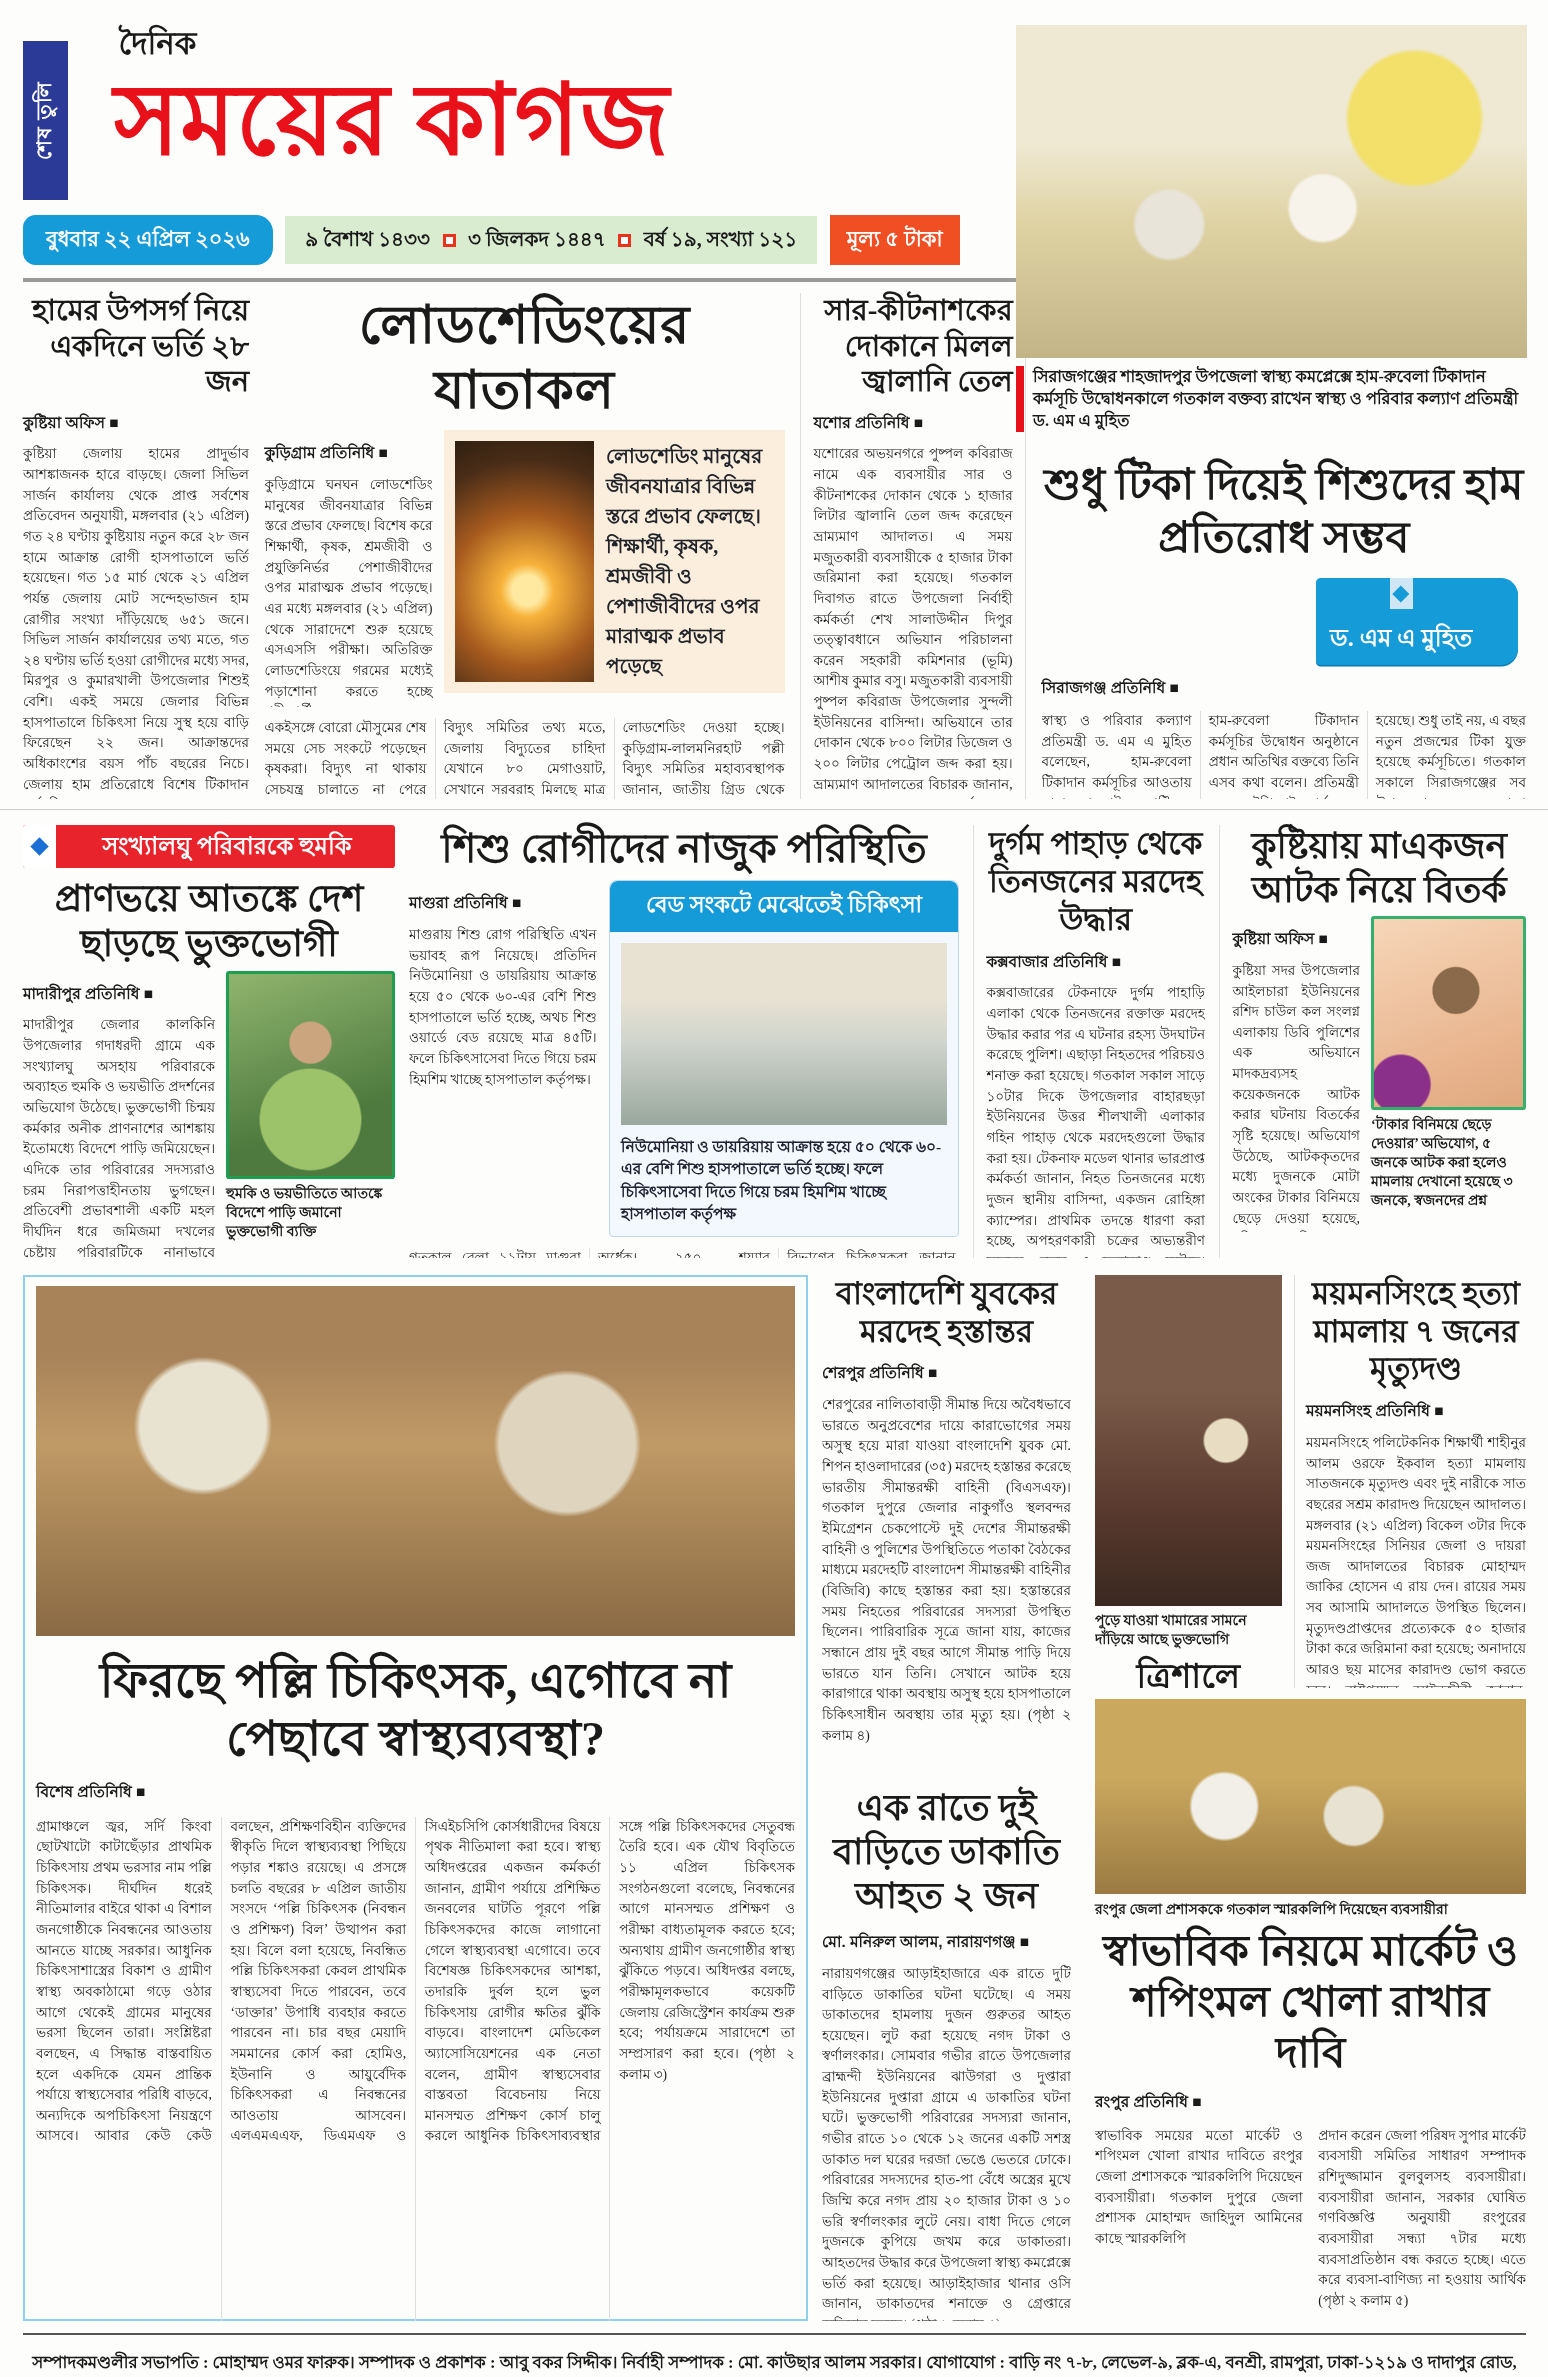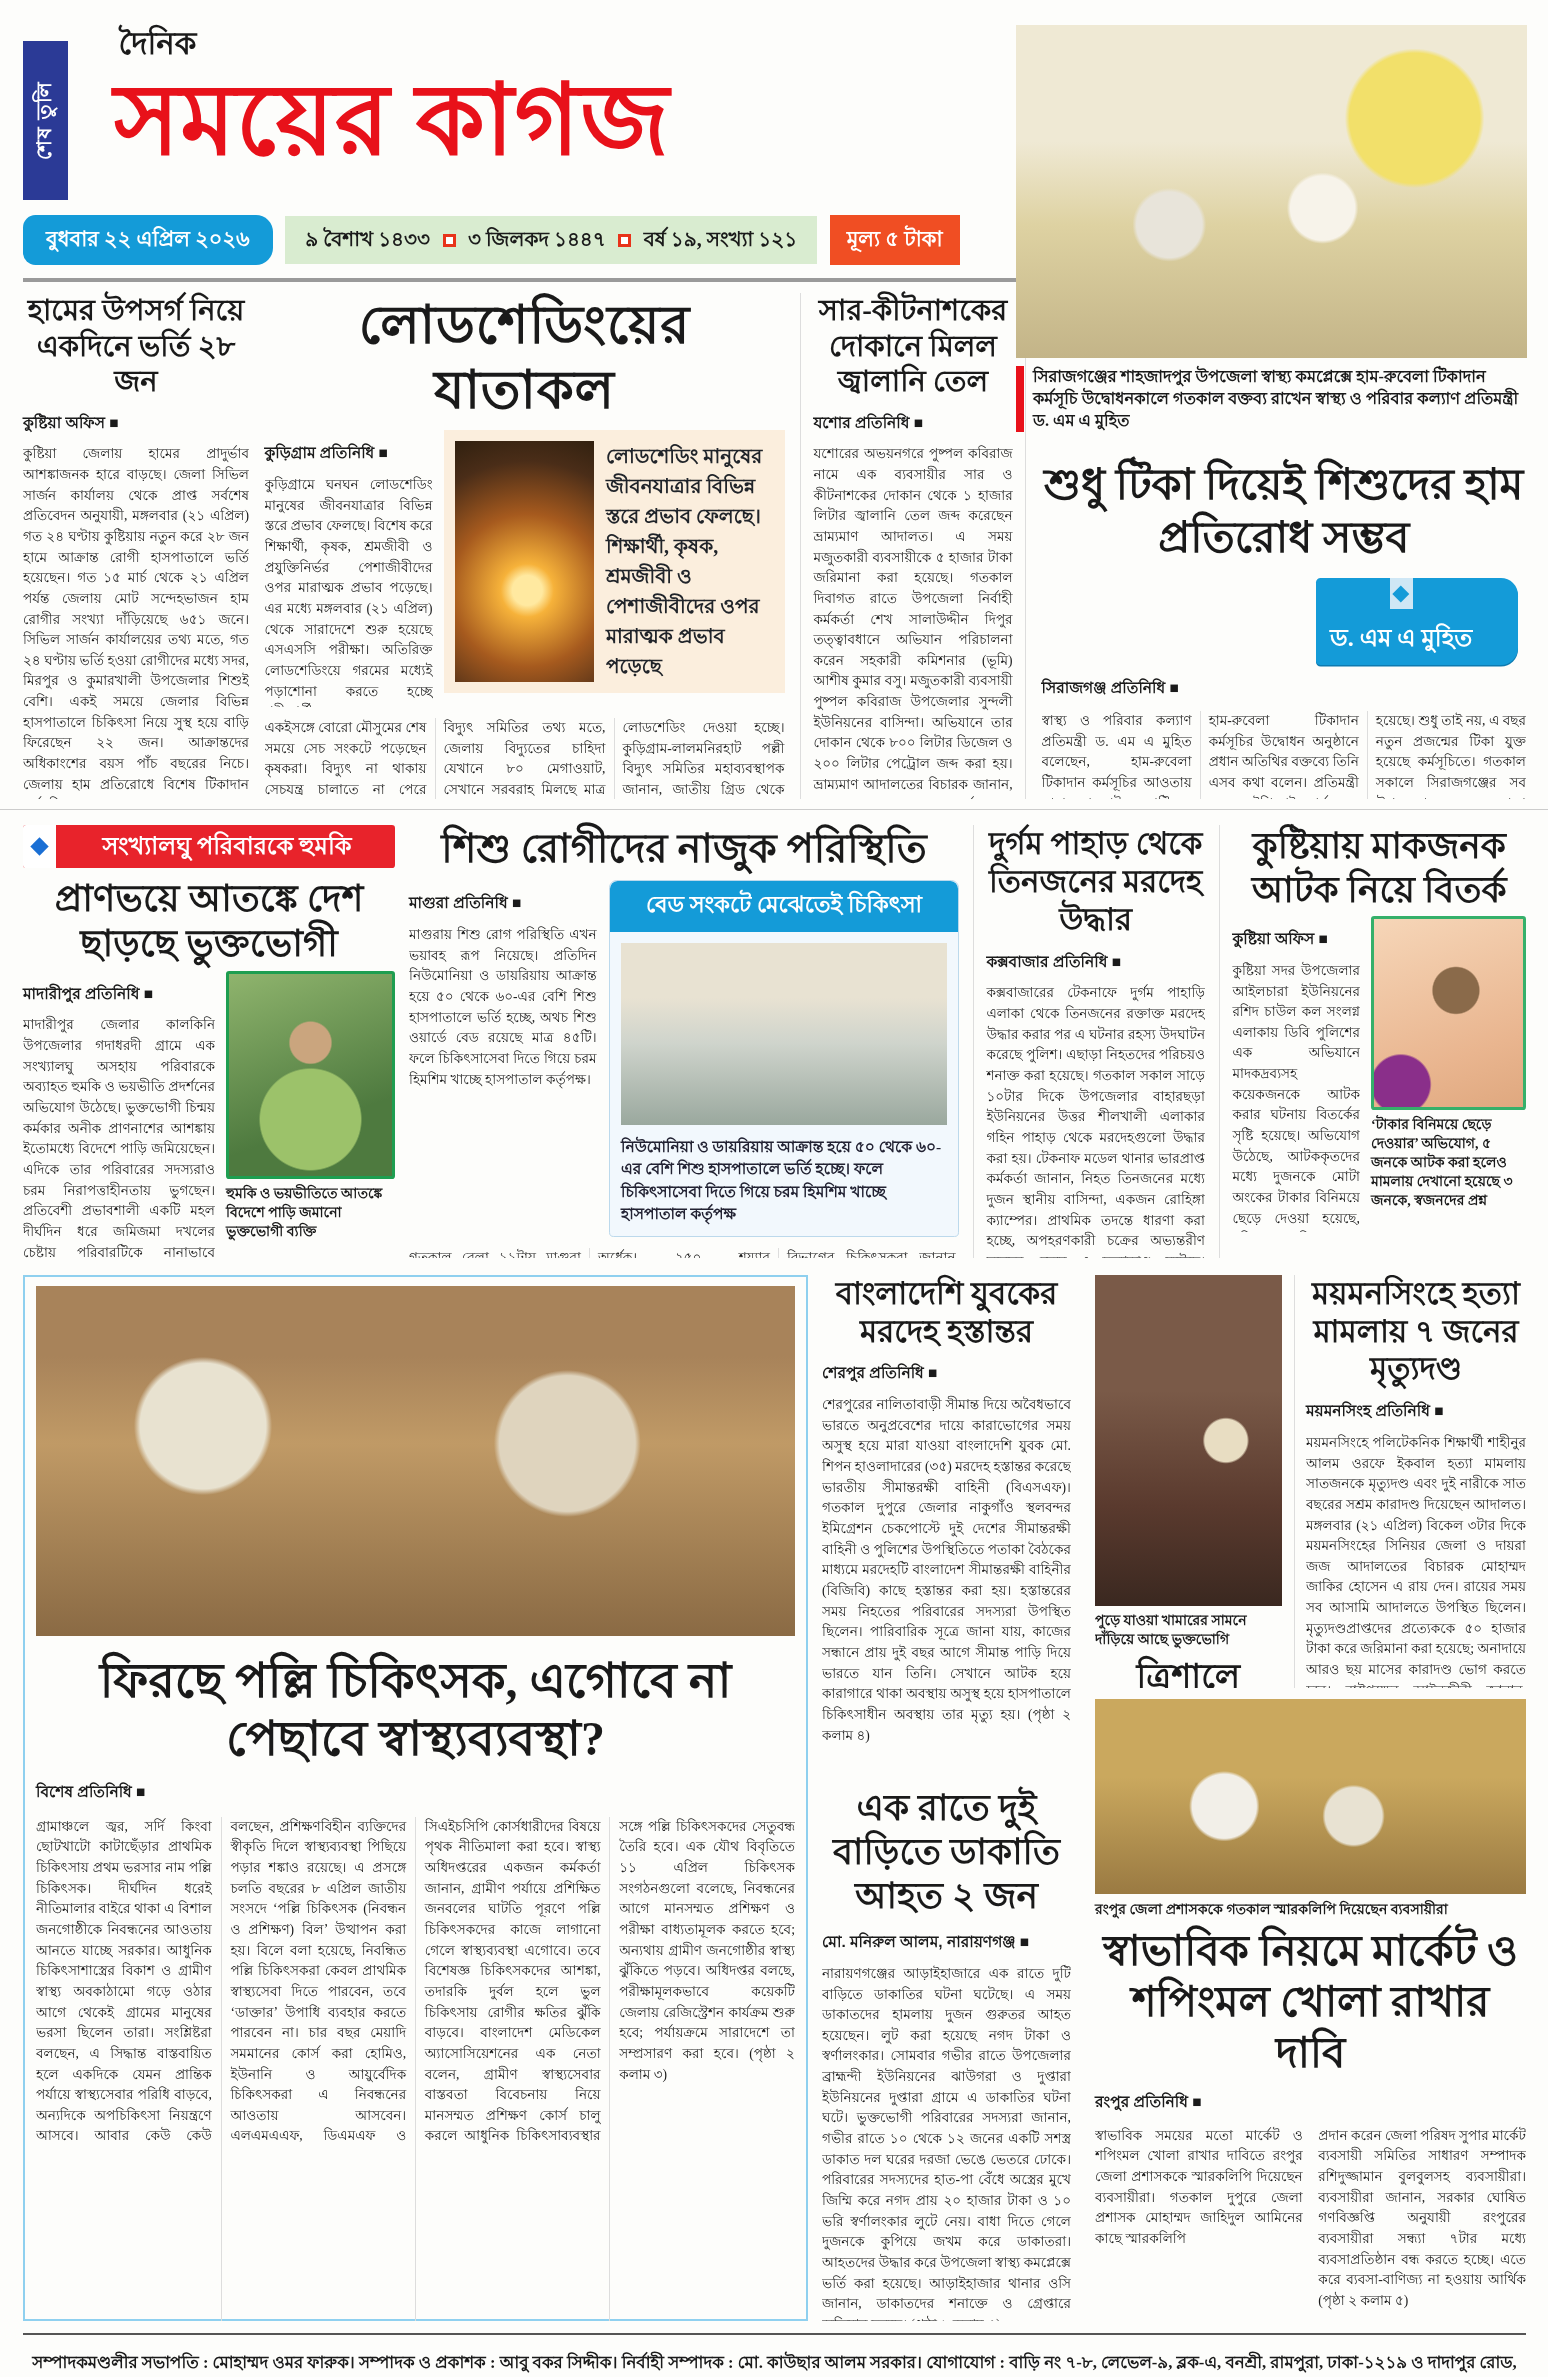--- a/index.html
+++ b/index.html
@@ -21,21 +21,21 @@
   .head-rule { height:4.6px; background:#9a9a9a; margin:12.4px 0 0 23px; width:1100px; }
 
   
   .lead-photo-block { position:absolute; top:25px; right:22px; width:511px; }
   .photo { width:100%; background:#ccc; position:relative; overflow:hidden; }
   .caption { display:flex; gap:9.3px; margin-top:7.7px; font-size:16.3px; font-weight:bold; line-height:1.35; }
   .caption-mark { flex:0 0 7.7px; background:#e8111a; min-height:40px; }
 
   
   .h-c { text-align:center; font-weight:bold; line-height:1.22; }
-  .h-md { font-size:29px; } .h-lg { font-size:43px; } .h-xl { font-size:53px; letter-spacing:0.8px; }
+  .h-md { font-size:29px;text-align:right; } .h-lg { font-size:43px; } .h-xl { font-size:53px; letter-spacing:0.8px; }
   .h-band { font-size:37px; } .h-low { font-size:48px; } .h-sm { font-size:31px; }
   .byline { font-size:15.5px; font-weight:bold; margin:11px 0 7.7px 0; font-family:"Liberation Sans",sans-serif; }
   .body-text { font-size:13.6px; line-height:1.52; text-align:justify; }
   .cols-3 { column-count:3; column-gap:17px; column-rule:0.8px solid #ddd; }
   .cols-4 { column-count:4; column-gap:18.6px; column-rule:0.8px solid #ddd; }
 
   
   .band-top { display:flex; gap:15.5px; padding:11px 23px 0 23px; height:517px; overflow:hidden; }
   .band-top > div { min-width:0; }
   .colA1 { flex:0 0 226px; }
@@ -236,21 +236,21 @@
       <div class="body-text cols-3 b2-body2">গতকাল বেলা ১১টায় মাগুরা সদর হাসপাতালের শিশু ওয়ার্ডে সরেজমিনে দেখা গেছে, মেঝেতে বিছানা পেতে চিকিৎসা নিচ্ছে অনেক শিশু। হাসপাতালে ভর্তি রোগীর মধ্যে শিশু রোগীই ২৯৯ জন—যা মোট রোগীর প্রায় অর্ধেক। ২৫০ শয্যার হাসপাতালটিতে গতকাল মোট রোগী ভর্তি ছিল ৭৩০ জন। বেড না পেয়ে অনেক অভিভাবক শিশুদের নিয়ে বারান্দা ও মেঝেতে অবস্থান নিয়েছেন। মাগুরা মেডিকেল কলেজের শিশু বিভাগের চিকিৎসকরা জানান, আবহাওয়া পরিবর্তনের কারণে শিশুদের নিউমোনিয়া, ডায়রিয়া ও ভাইরাল জ্বরের প্রকোপ বেড়েছে। চাপ সামলাতে অতিরিক্ত জনবল চেয়ে স্বাস্থ্য অধিদপ্তরে চিঠি পাঠানো হয়েছে বলে জানায় কর্তৃপক্ষ। (পৃষ্ঠা ২ কলাম ৪)</div>
     </div>
 
     <div class="colB3">
       <div class="h-c h-sm">দুর্গম পাহাড় থেকে তিনজনের মরদেহ উদ্ধার</div>
       <div class="byline">কক্সবাজার প্রতিনিধি ■</div>
       <div class="body-text" style="height:310px;overflow:hidden;">কক্সবাজারের টেকনাফে দুর্গম পাহাড়ি এলাকা থেকে তিনজনের রক্তাক্ত মরদেহ উদ্ধার করার পর এ ঘটনার রহস্য উদঘাটন করেছে পুলিশ। এছাড়া নিহতদের পরিচয়ও শনাক্ত করা হয়েছে। গতকাল সকাল সাড়ে ১০টার দিকে উপজেলার বাহারছড়া ইউনিয়নের উত্তর শীলখালী এলাকার গহিন পাহাড় থেকে মরদেহগুলো উদ্ধার করা হয়। টেকনাফ মডেল থানার ভারপ্রাপ্ত কর্মকর্তা জানান, নিহত তিনজনের মধ্যে দুজন স্থানীয় বাসিন্দা, একজন রোহিঙ্গা ক্যাম্পের। প্রাথমিক তদন্তে ধারণা করা হচ্ছে, অপহরণকারী চক্রের অভ্যন্তরীণ দ্বন্দ্বের জেরে এ হত্যাকাণ্ড ঘটেছে। জড়িতদের গ্রেপ্তারে পাহাড়ে যৌথ অভিযান চালাচ্ছে আইনশৃঙ্খলা বাহিনী। নিহতদের মরদেহ ময়নাতদন্তের জন্য কক্সবাজার সদর হাসপাতাল মর্গে পাঠানো হয়েছে। এ ঘটনায় মামলার প্রস্তুতি চলছে। জড়িত কেউ ছাড় পাবে না বলে জানিয়েছে পুলিশ। (পৃষ্ঠা ২ কলাম ৪)</div>
     </div>
 
     <div class="colB4">
-      <div class="h-c" style="font-size:36px;">কুষ্টিয়ায় মাকজনক আটক নিয়ে বিতর্ক</div>
+      <div class="h-c" style="font-size:36px;">কুষ্টিয়ায় মাএকজন আটক নিয়ে বিতর্ক</div>
       <div class="b4-row">
         <div class="b4-text">
           <div class="byline">কুষ্টিয়া অফিস ■</div>
           <div class="body-text" style="height:271px;overflow:hidden;">কুষ্টিয়া সদর উপজেলার আইলচারা ইউনিয়নের রশিদ চাউল কল সংলগ্ন এলাকায় ডিবি পুলিশের এক অভিযানে মাদকদ্রব্যসহ কয়েকজনকে আটক করার ঘটনায় বিতর্কের সৃষ্টি হয়েছে। অভিযোগ উঠেছে, আটককৃতদের মধ্যে দুজনকে মোটা অংকের টাকার বিনিময়ে ছেড়ে দেওয়া হয়েছে, যদিও পুলিশ এ অভিযোগ অস্বীকার করেছে। সূত্রে জানা যায়, গতকাল ভোরে আইলচারা ইউনিয়নের একটি বাড়িতে অভিযান চালিয়ে ফেনসিডিল ও গাঁজাসহ পাঁচজনকে আটক করে ডিবি পুলিশ। পরে মামলায় আসামি দেখানো হয় তিনজনকে। আটক ব্যক্তিদের স্বজনদের দাবি, বাকি দুজনকে ৬০ হাজার টাকার বিনিময়ে ছেড়ে দেওয়া হয়। ডিবি পুলিশের ওসি বলেন, অভিযোগ সত্য নয়; মাদক ব্যবসায়ীদের বিরুদ্ধে অভিযান অব্যাহত থাকবে। বিষয়টি তদন্তে পুলিশ সুপারের কার্যালয় থেকে কমিটি করা হয়েছে। (পৃষ্ঠা ২ কলাম ৫)</div>
         </div>
         <div class="b4-photo-wrap">
           <div class="photo ph-portrait-beard"></div>
           <div class="small-caption">‘টাকার বিনিময়ে ছেড়ে দেওয়ার’ অভিযোগ, ৫ জনকে আটক করা হলেও মামলায় দেখানো হয়েছে ৩ জনকে, স্বজনদের প্রশ্ন</div>
         </div>
       </div>

